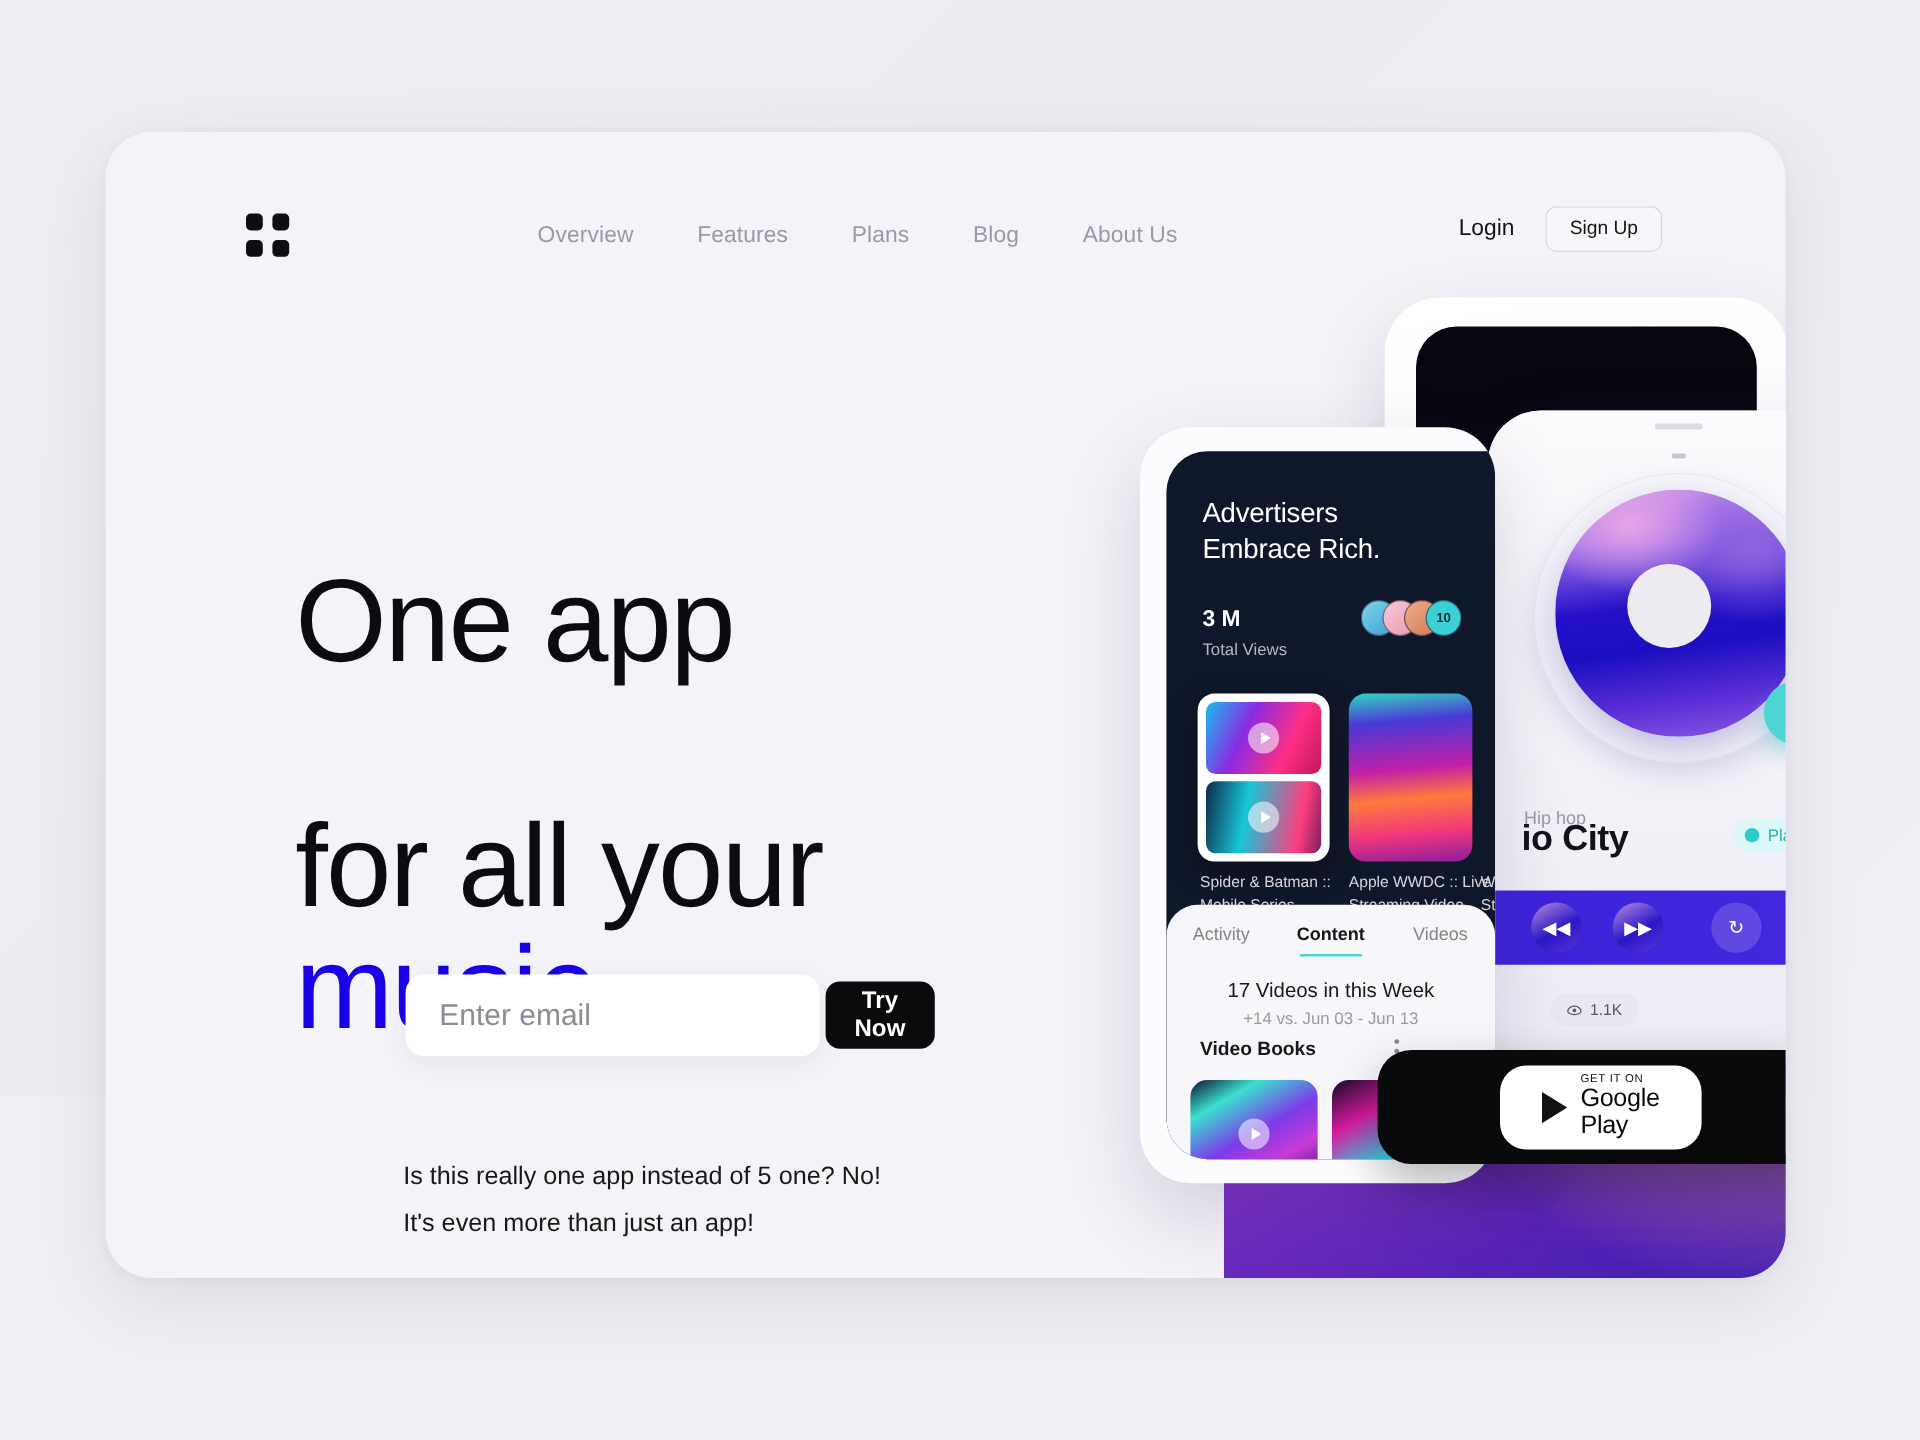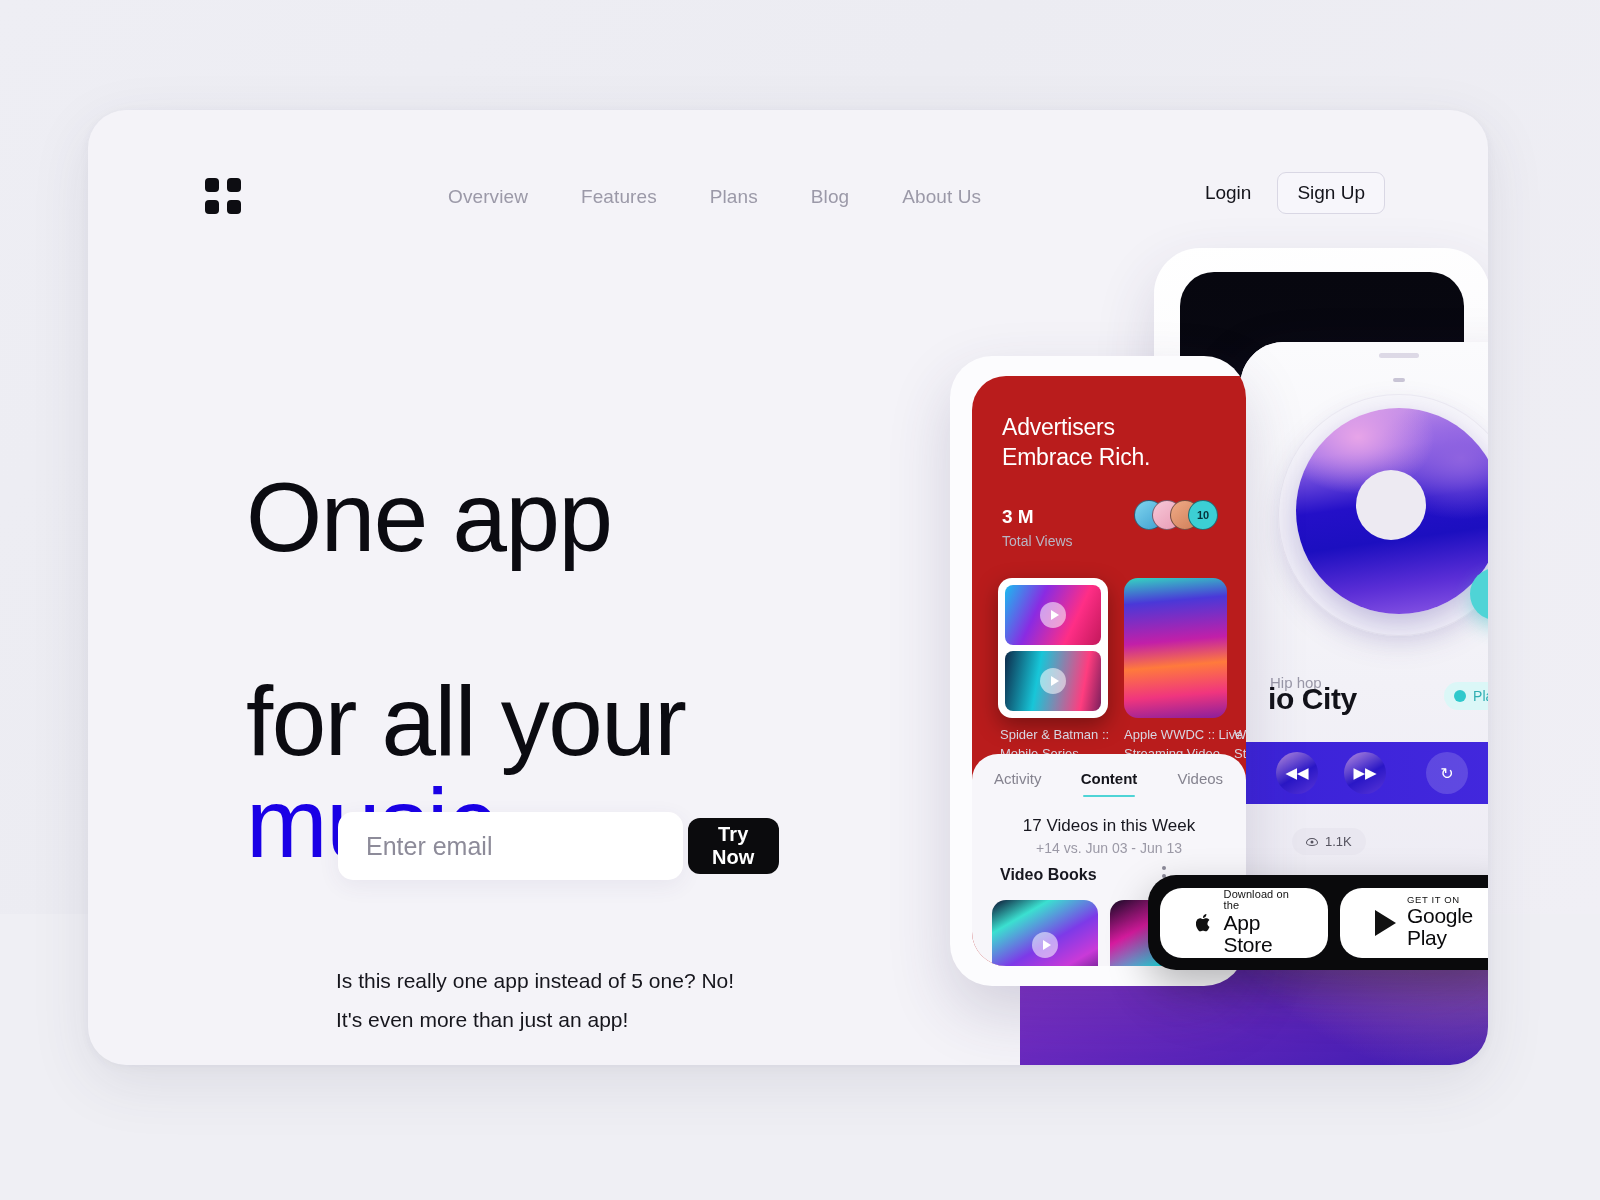--- a/index.html
+++ b/index.html
@@ -44,21 +44,21 @@
   }
   .nav-links a {
     color: #9b99a8; font-size: 19px; text-decoration: none;
     padding: 6px 0; letter-spacing: .1px; white-space: nowrap;
   }
   .nav-links a + a { margin-left: 53px; }
 
   .nav-right { position: absolute; right: 103px; top: 62px; display: flex; align-items: center; gap: 26px; }
   .login { color: #14141b; font-size: 19px; text-decoration: none; font-weight: 400; }
   .signup {
-    font-size: 19px; color: #14141b;
+    font-size: 16px; color: #14141b;
     border: 1.6px solid #d9d7e4; background: #f7f6fb;
     border-radius: 9px; padding: 9px 19px; cursor: pointer;
     font-family: inherit;
   }
 
   
   .hero { position: absolute; left: 158px; top: 255px; width: 660px; }
   .headline {
     font-size: 98px; line-height: 1.04; font-weight: 300;
     color: #0b0b11; letter-spacing: -1.5px; white-space: pre-line;
@@ -202,21 +202,21 @@
 
   
   .phone-ads {
     left: 162px; top: 246px; width: 296px; height: 630px;
     background: #fcfcfe; border-radius: 42px;
     box-shadow: 0 26px 62px rgba(60,50,100,.18);
     overflow: hidden;
   }
   .ads-screen {
     position: absolute; left: 22px; top: 20px; right: 0; bottom: 20px;
-    background: #b91c1c; border-radius: 34px 0 0 34px; overflow: hidden;
+    background: #0f172a; border-radius: 34px 0 0 34px; overflow: hidden;
   }
   .ads-h { position: absolute; left: 30px; top: 36px; color: #fff; font-size: 23px;
     line-height: 1.32; font-weight: 400; letter-spacing: -.2px; white-space: pre-line; }
   .ads-num { position: absolute; left: 30px; top: 130px; color: #fff; font-size: 19px; font-weight: 700; }
   .ads-lbl { position: absolute; left: 30px; top: 157px; color: #b8b6c4; font-size: 14px; }
   .ads-avs { position: absolute; right: 28px; top: 124px; display: flex; }
   .ads-avs span { width: 30px; height: 30px; border-radius: 50%; margin-left: -12px; border: 1px solid rgba(10,10,22,.5); }
   .ads-avs span:nth-child(1){ background: linear-gradient(140deg,#7fd5ef,#3f9fd0); margin-left:0;}
   .ads-avs span:nth-child(2){ background: linear-gradient(140deg,#f7c8d8,#e89ab4); }
   .ads-avs span:nth-child(3){ background: linear-gradient(140deg,#f0ab86,#cf7d58); }
@@ -442,30 +442,20 @@
               <div class="vb vb1">
                 <div class="pbtn"></div>
               </div>
               <div class="vb vb2"></div>
             </div>
           </div>
         </div>
       </div>
 
       <div class="badges">
-        <div class="badge apple">
-          <svg width="22" height="26" viewBox="0 0 22 26">
-            <path fill="#111" d="M15.3 13.6c0-3 2.4-4.4 2.5-4.5-1.4-2-3.5-2.3-4.2-2.3-1.8-.2-3.5 1-4.4 1-.9 0-2.3-1-3.8-1C3.5 6.8 1.7 8 .8 9.9c-2 3.5-.5 8.6 1.4 11.4.9 1.4 2 2.9 3.5 2.8 1.4-.05 1.9-.9 3.6-.9s2.2.9 3.7.87c1.5-.03 2.5-1.4 3.4-2.8 1.1-1.6 1.5-3.2 1.5-3.3-.03-.02-2.9-1.1-2.9-4.4z"></path>
-            <path fill="#111" d="M12.6 4.7c.8-.95 1.3-2.3 1.15-3.6-1.1.05-2.5.75-3.3 1.7-.73.84-1.37 2.2-1.2 3.5 1.24.1 2.5-.63 3.35-1.6z"></path>
-          </svg>
-          <span class="txt">
-            <span class="small">Download on the</span>
-            <span class="big">App Store</span>
-          </span>
-        </div>
         <div class="badge google">
           <span class="gplay-tri"></span>
           <span class="txt">
             <span class="small caps">GET IT ON</span>
             <span class="big">Google Play</span>
           </span>
         </div>
       </div>
 
     </div>

